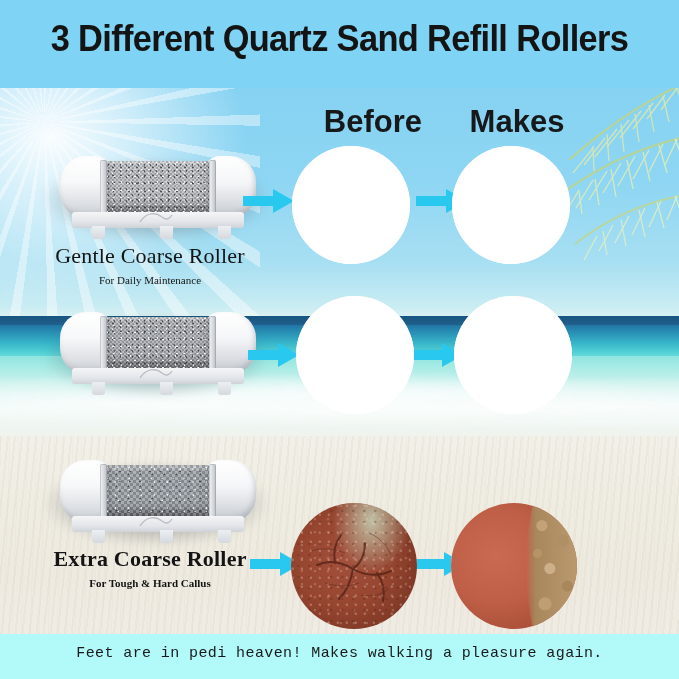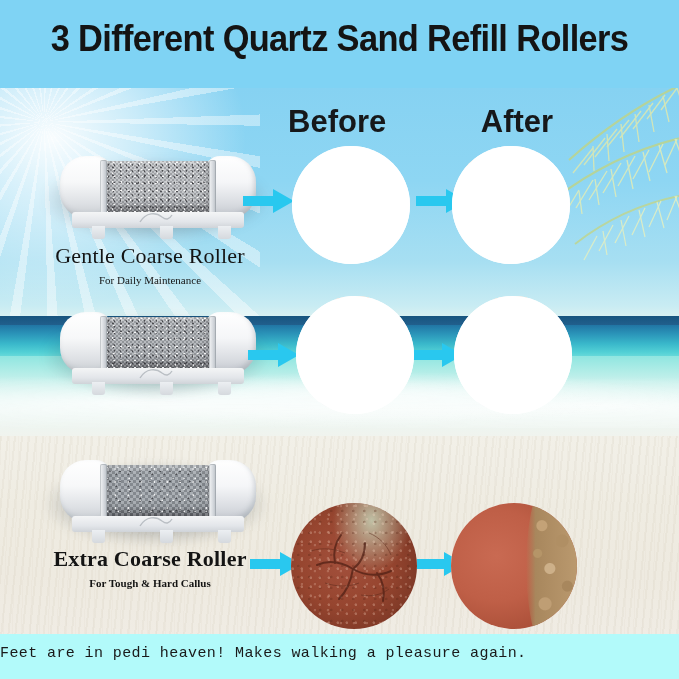--- a/index.html
+++ b/index.html
@@ -120,21 +120,21 @@
       radial-gradient(circle at 45% 52%,#cdb089 0 5px,rgba(0,0,0,0) 6px),
       radial-gradient(circle at 78% 66%,#a8875d 0 5px,rgba(0,0,0,0) 6px),
       radial-gradient(circle at 36% 80%,#bf9e74 0 6px,rgba(0,0,0,0) 7px),
       radial-gradient(circle at 62% 92%,#b39264 0 4px,rgba(0,0,0,0) 5px),
       radial-gradient(circle at 22% 40%,#b59568 0 4px,rgba(0,0,0,0) 5px),
       linear-gradient(90deg,rgba(150,120,80,0) 0%,#a8875d 18%,#bb9a6f 100%);
     clip-path:ellipse(100% 100% at 100% 50%);}
 
   
   .footer{position:absolute;left:0;top:634px;width:679px;height:45px;background:#b2fafa;}
-  .footer-text{position:absolute;left:0;top:11px;width:679px;
+  .footer-text{position:absolute;left:0;top:11px;width:679px;text-align:center;
     font-family:"Liberation Mono","DejaVu Sans Mono",monospace;font-size:15px;color:#1a1a1a;
     letter-spacing:.4px;white-space:nowrap;}
 </style>
 </head>
 <body>
 
 <div class="shot">
 
   <div class="header">
     <div class="header-title">3 Different Quartz Sand Refill Rollers</div>
@@ -208,24 +208,24 @@
       </svg>
     </div>
 
     <div class="ocean"></div>
     <div class="ocean-far"></div>
     <div class="surf"></div>
     <div class="surf-foam"></div>
     <div class="sand"></div>
     <div class="sand-tex"></div>
 
-    <div style="position:absolute;left:288px;top:16px;width:134px;text-align:left;
+    <div style="position:absolute;left:288px;top:16px;width:134px;text-align:right;
                 font-size:31px;font-weight:bold;color:#16181a;">Before</div>
     <div style="position:absolute;left:450px;top:16px;width:134px;text-align:center;
-                font-size:31px;font-weight:bold;color:#16181a;">After</div>
+                font-size:31px;font-weight:bold;color:#16181a;">Makes</div>
 
     <div class="row row1">
       <div class="roller" style="top:62px;">
         <div class="roller-shadow"></div>
         <div class="roller-body">
           <div class="cap cap-l"></div>
           <div class="cap cap-r"></div>
           <div class="grit grit-a">
             <i class="g1"></i>
               <i class="g2"></i>

